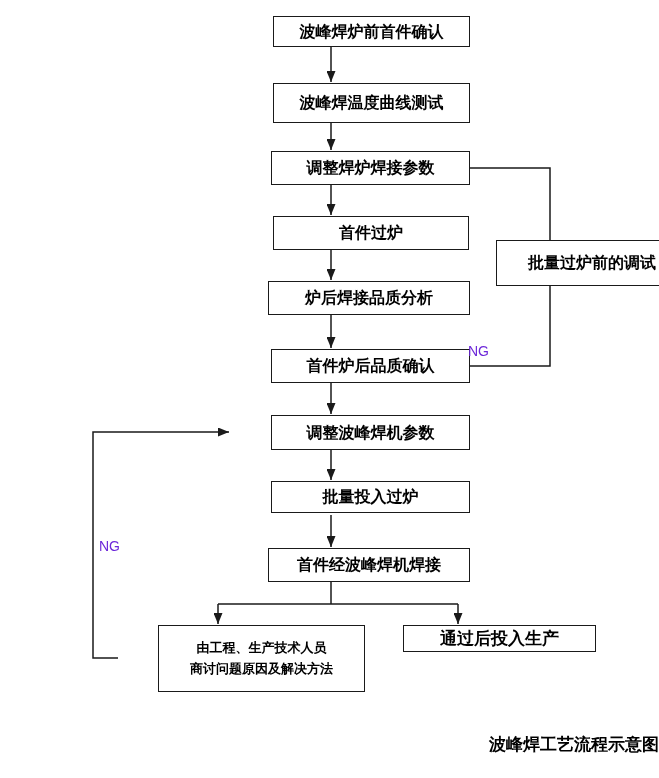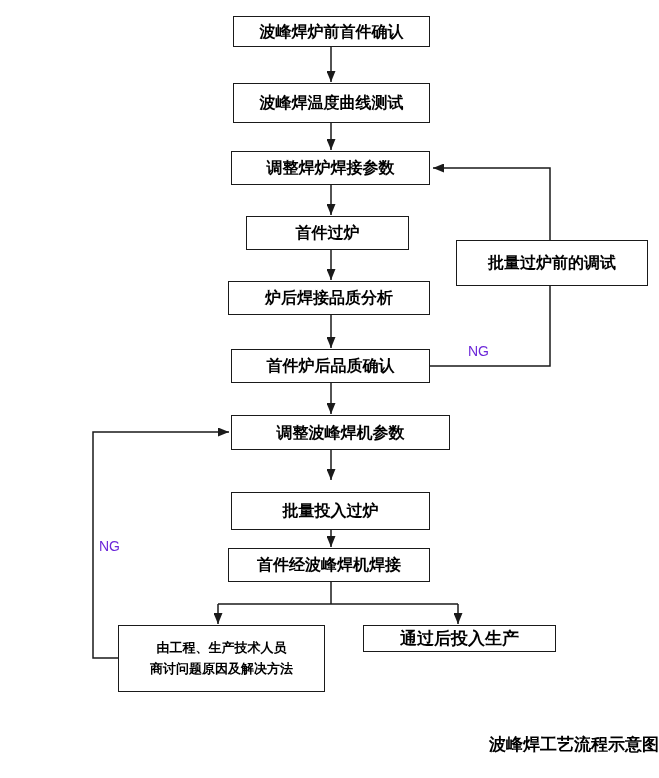--- a/index.html
+++ b/index.html
@@ -20,20 +20,21 @@
     background: #ffffff;
     border: 1.6px solid #1a1a1a;
     display: flex;
     flex-direction: column;
     align-items: center;
     justify-content: center;
     text-align: center;
     font-weight: 700;
     font-size: 16px;
     line-height: 1.25;
+    margin-left: 40px;
   }
   .box.small-text { font-size: 13px; line-height: 1.55; }
   .box.big-text { font-size: 17px; }
   .ng-label {
     position: absolute;
     z-index: 2;
     font-size: 14px;
     font-weight: 400;
     color: #6d28d9;
   }
@@ -76,29 +77,29 @@
       <path d="M118,658 H93 V432 H229" marker-end="url(#ah)"></path>
     </g>
   </svg>
 
   <div class="box" style="left:233px; top:16px; width:197px; height:31px">波峰焊炉前首件确认</div>
 
   <div class="box" style="left:233px; top:83px; width:197px; height:40px">波峰焊温度曲线测试</div>
 
   <div class="box" style="left:231px; top:151px; width:199px; height:34px">调整焊炉焊接参数</div>
 
-  <div class="box" style="left:246px; top:216px; width:163px; height:34px">首件过炉</div>
+  <div class="box" style="left:233px; top:216px; width:196px; height:34px">首件过炉</div>
 
   <div class="box" style="left:228px; top:281px; width:202px; height:34px">炉后焊接品质分析</div>
 
   <div class="box" style="left:231px; top:349px; width:199px; height:34px">首件炉后品质确认</div>
 
-  <div class="box" style="left:231px; top:415px; width:219px; height:35px">调整波峰焊机参数</div>
+  <div class="box" style="left:231px; top:415px; width:199px; height:35px">调整波峰焊机参数</div>
 
-  <div class="box" style="left:231px; top:492px; width:199px; height:38px">批量投入过炉</div>
+  <div class="box" style="left:231px; top:481px; width:199px; height:32px">批量投入过炉</div>
 
   <div class="box" style="left:228px; top:548px; width:202px; height:34px">首件经波峰焊机焊接</div>
 
   <div class="box" style="left:456px; top:240px; width:192px; height:46px">批量过炉前的调试</div>
 
   <div class="box small-text" style="left:118px; top:625px; width:207px; height:67px">
     <span>由工程、生产技术人员</span>
     <span>商讨问题原因及解决方法</span>
   </div>
 

